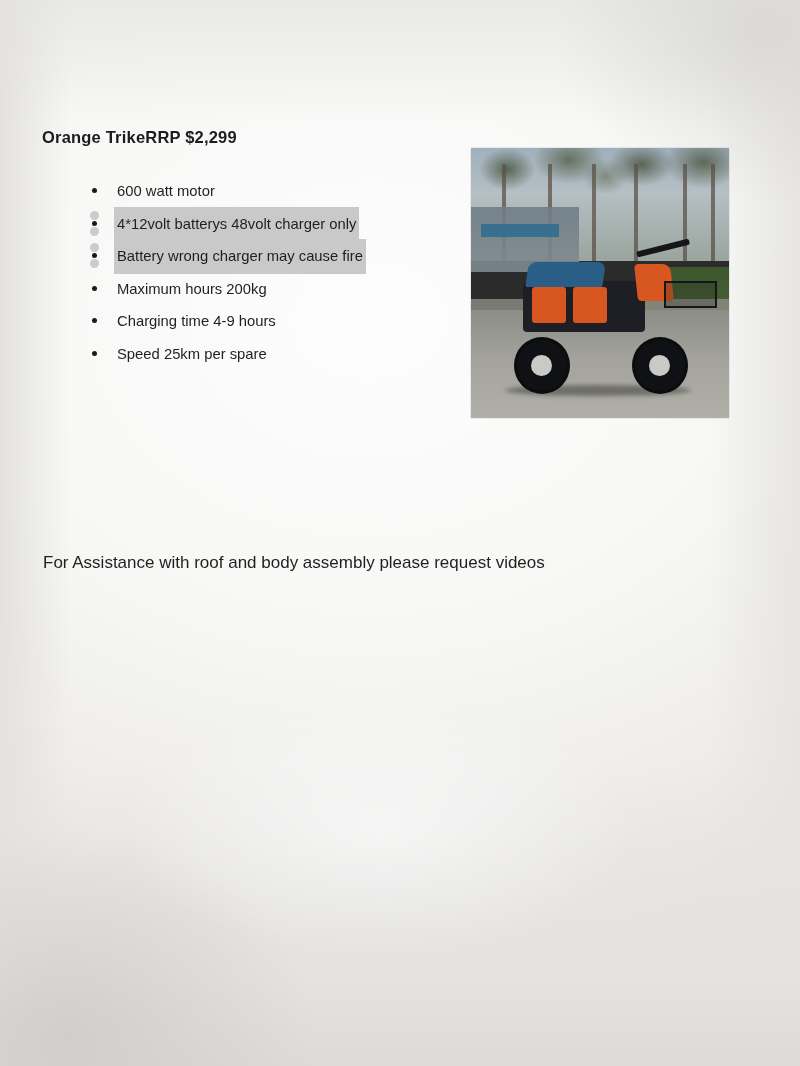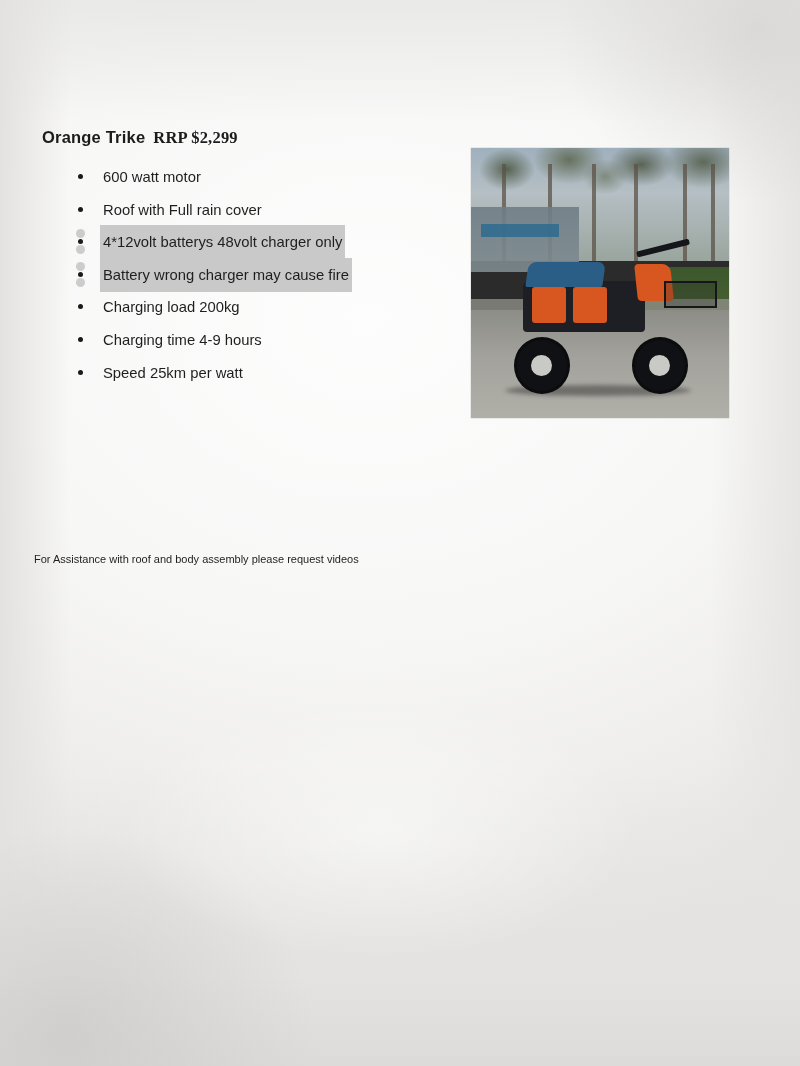--- a/index.html
+++ b/index.html
@@ -78,30 +78,28 @@
     position: absolute;
     left: 42px;
     top: 128px;
     font-size: 16.5px;
     font-weight: bold;
     color: #1c1c1c;
     letter-spacing: 0.2px;
     white-space: nowrap;
   }
   .doc-title .rrp {
-    margin-left: 8px;
-    font-family: Liberation Serif, serif;
   }
 
   .bullet-list {
     position: absolute;
     left: 60px;
     top: 160px;
     width: 440px;
-    margin: 0;
+    margin: 14px;
     padding: 0;
     list-style: none;
   }
   .bullet-item {
     position: relative;
     height: 32.6px;
     padding-left: 40px;
     font-size: 14.8px;
     color: #1f1f1f;
     line-height: 32.6px;
@@ -123,23 +121,23 @@
   .bullet-item.highlighted .txt {
     background: #c9c9c9;
   }
   .bullet-item.highlighted .dot {
     background: #1a1a1a;
     box-shadow: 0 -8px 0 2px rgba(201,201,201,0.95), 0 8px 0 2px rgba(201,201,201,0.95);
   }
 
   .footer-note {
     position: absolute;
-    left: 34px;
+    left: 43px;
     top: 553px;
-    font-size: 11px;
+    font-size: 17px;
     color: #1f1f1f;
     white-space: nowrap;
   }
 
   
   .photo-frame {
     position: absolute;
     left: 471px;
     top: 148px;
     width: 258px;
@@ -298,43 +296,39 @@
 
     <div class="doc-title">
       <span>Orange Trike</span><span class="rrp">RRP $2,299</span>
     </div>
 
     <ul class="bullet-list">
       <li class="bullet-item">
         <span class="dot"></span>
         <span class="txt">600 watt motor</span>
       </li>
+      <li class="bullet-item highlighted">
+        <span class="dot"></span>
+        <span class="txt">4*12volt batterys 48volt charger only</span>
+      </li>
+      <li class="bullet-item highlighted">
+        <span class="dot"></span>
+        <span class="txt">Battery wrong charger may cause fire</span>
+      </li>
       <li class="bullet-item">
         <span class="dot"></span>
-        <span class="txt">Roof with Full rain cover</span>
-      </li>
-      <li class="bullet-item highlighted">
-        <span class="dot"></span>
-        <span class="txt">4*12volt batterys 48volt charger only</span>
-      </li>
-      <li class="bullet-item highlighted">
-        <span class="dot"></span>
-        <span class="txt">Battery wrong charger may cause fire</span>
+        <span class="txt">Maximum hours 200kg</span>
       </li>
       <li class="bullet-item">
         <span class="dot"></span>
-        <span class="txt">Charging load 200kg</span>
+        <span class="txt">Charging time 4-9 hours</span>
       </li>
       <li class="bullet-item">
         <span class="dot"></span>
-        <span class="txt">Charging time 4-9 hours</span>
-      </li>
-      <li class="bullet-item">
-        <span class="dot"></span>
-        <span class="txt">Speed 25km per watt</span>
+        <span class="txt">Speed 25km per spare</span>
       </li>
     </ul>
 
     <div class="footer-note">For Assistance with roof and body assembly please request videos</div>
 
     <div class="photo-frame">
       <div class="photo-sky"></div>
       <div class="photo-trees"></div>
       <div class="photo-trunks">
         <i style="left:12%"></i>

